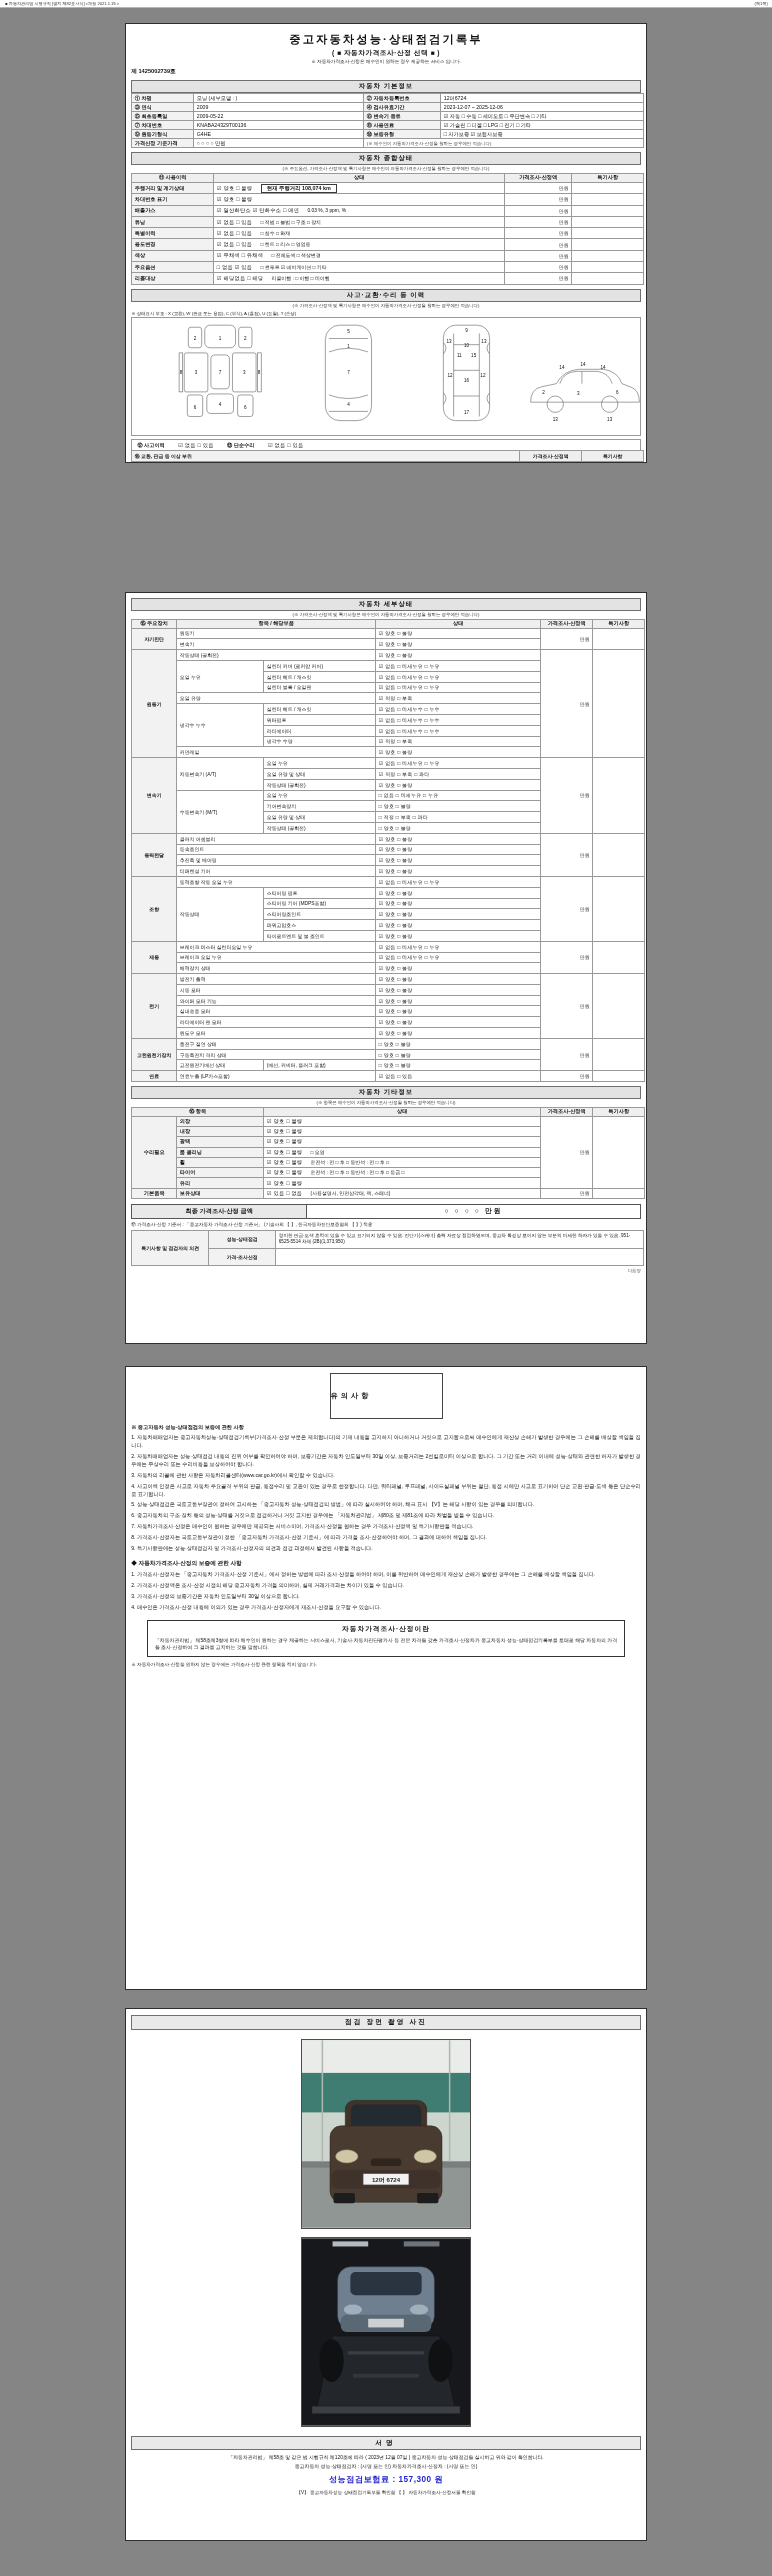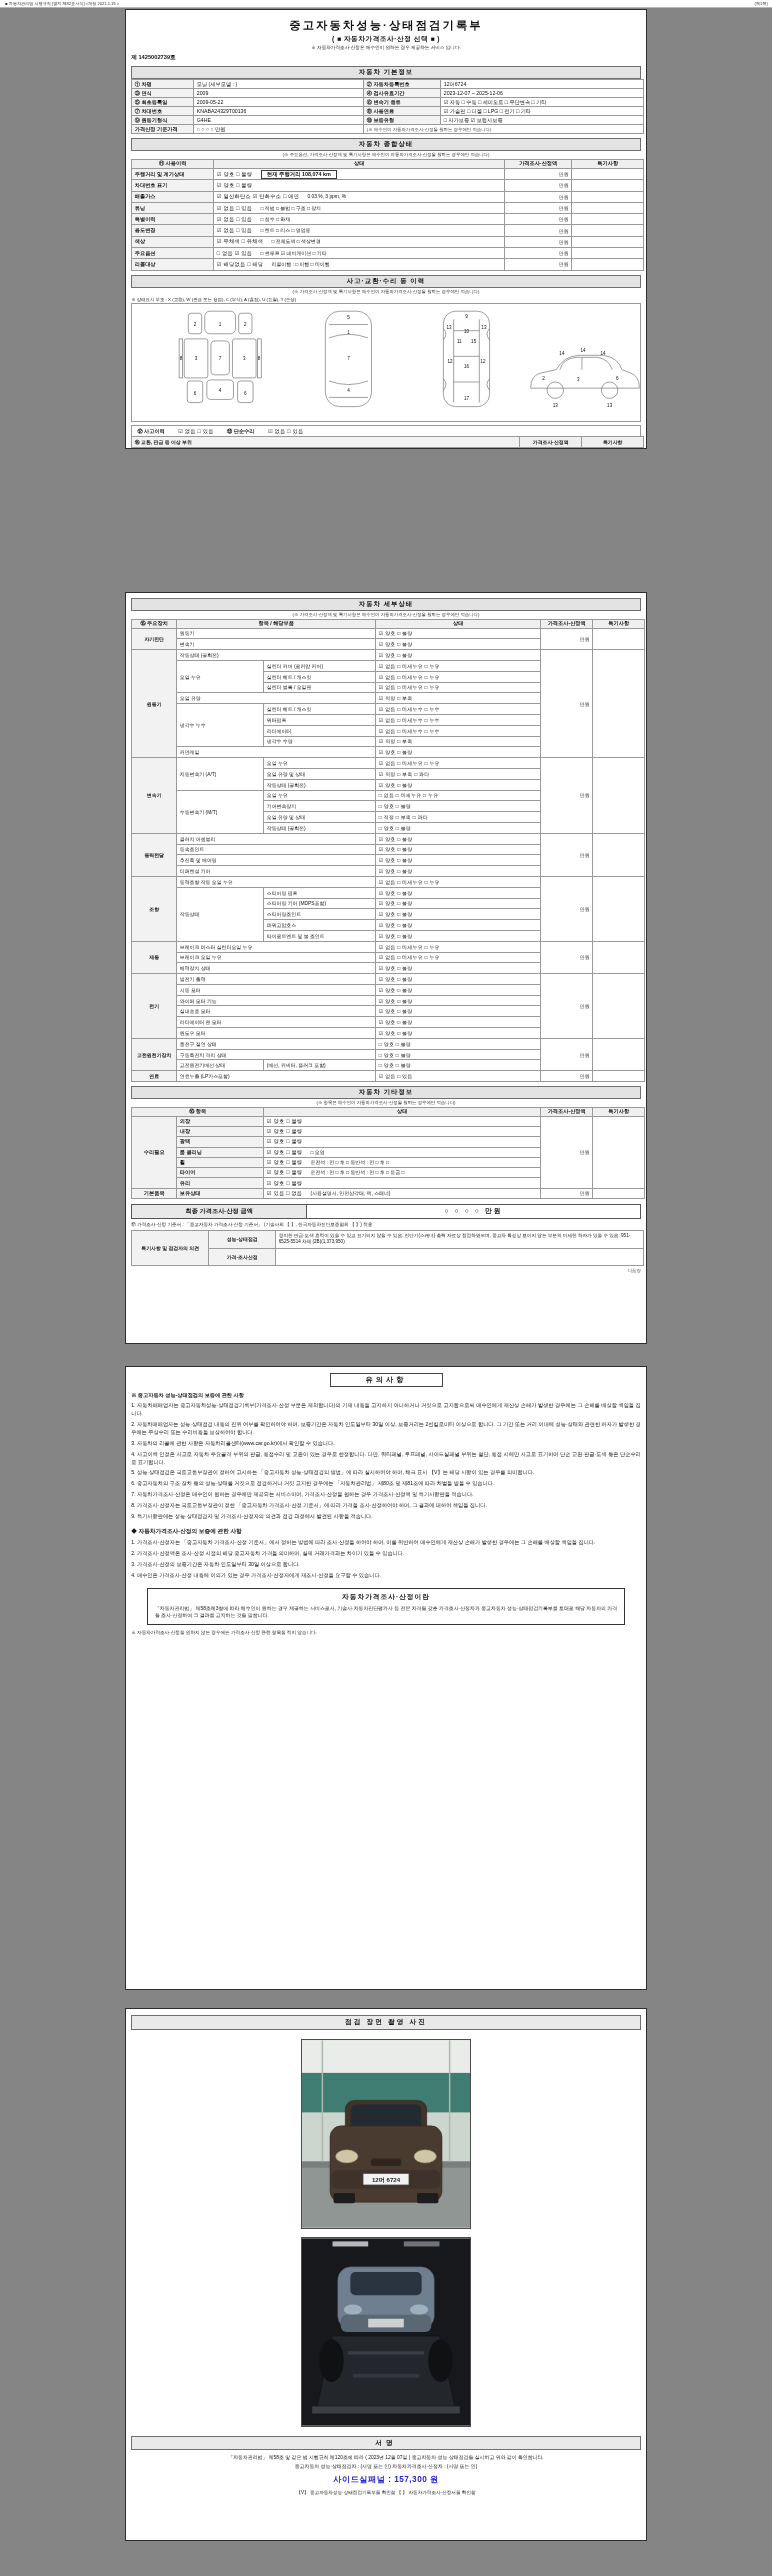--- a/index.html
+++ b/index.html
@@ -1,20 +1,20 @@
 <!DOCTYPE html>
 <html style="font-size:8.2px"><head>
 <meta charset="utf-8">
 <style>
   *{margin:0;padding:0;box-sizing:border-box}
   html,body{width:773px;height:2576px}
   body{position:relative;background:#858585;font-family:"Liberation Sans",sans-serif;color:#111;overflow:hidden}
   .strip{position:absolute;left:0;top:0;width:773px;height:8.2px;background:#ffffff;border-bottom:0.5px solid #b5b5b5;font-size:4.1px;color:#333;display:flex;justify-content:space-between;align-items:center;padding:0 5.2px}
   .panel{position:absolute;left:125px;width:522px;background:#fff;border:0.5px solid #2e2e2e;padding:4.1px 5.2px;overflow:hidden}
-  #panel1{top:9px;height:440px}
+  #panel1{top:23px;height:440px}
   #panel2{top:592px;height:752px}
   #panel3{top:1366px;height:624px}
   #panel4{top:2008px;height:533px}
   .title-main{text-align:center;font-size:11.3px;font-weight:bold;letter-spacing:2.1px;margin-top:4.1px}
   .title-sub{text-align:center;font-size:6.7px;font-weight:bold;margin-top:1.5px;letter-spacing:0.5px}
   .title-note{text-align:center;font-size:4.6px;color:#222;margin-top:1.5px}
   .docno{font-size:5.7px;font-weight:bold;margin:4.1px 0 1.5px}
   .secbar{background:#e3e3e3;border:0.5px solid #6f6f6f;text-align:center;font-weight:bold;font-size:6.4px;padding:1px 0;margin-top:4.1px;letter-spacing:1px}
   .secnote{font-size:4.4px;text-align:center;color:#333;margin:1px 0 1.5px}
   table{border-collapse:collapse;width:100%;table-layout:fixed}
@@ -40,21 +40,21 @@
   .diagwrap{border:0.5px solid #9a9a9a;margin-top:1.5px;background:#fff}
   .diag{display:block;margin:0 auto}
   .dnum{font-size:9px;fill:#111;text-anchor:middle;font-family:"Liberation Sans",sans-serif}
   .next{font-size:4.4px;color:#555;text-align:right;margin-top:2.1px}
   .finalbar{display:flex;border:0.5px solid #555;margin-top:5.2px}
   .finalbar .fl{flex:0 0 175px;background:#e9e9e9;font-weight:bold;font-size:6.2px;text-align:center;padding:2.1px 0;border-right:0.5px solid #555}
   .finalbar .fv{flex:1;text-align:center;font-weight:bold;font-size:6.7px;padding:2.1px 0;letter-spacing:2.1px}
   .finalnote{font-size:4.6px;color:#222;margin-top:2.6px}
   .opint td{height:17.5px;font-size:4.9px}
   .opint .txt{font-size:4.6px;line-height:1.35;text-align:left}
-  .noticebox{border:0.5px solid #444;width:113px;margin:2.1px auto;text-align:center;font-weight:bold;font-size:7.2px;letter-spacing:3.1px;padding:1px 0}
+  .noticebox{border:0.5px solid #444;width:113px;margin:2.1px auto;font-weight:bold;font-size:7.2px;letter-spacing:3.1px;padding:17px 0}
   .subnote{font-size:5.2px;font-weight:bold;margin:5.2px 0 1px}
   .notice-item{font-size:5.2px;line-height:1.5;margin:3.1px 0;text-align:justify}
   .subheader{font-size:5.7px;font-weight:bold;margin:7.2px 0 1px}
   .qbox{border:0.8px solid #333;margin:8.2px 15.5px 0;padding:4.1px 7.2px}
   .qbox-title{text-align:center;font-weight:bold;font-size:6.7px;letter-spacing:1px;margin-bottom:3.1px}
   .qbox-text{font-size:4.9px;line-height:1.5;text-align:justify}
   .footnote{font-size:4.6px;color:#222;margin-top:5.2px}
   .photobar{background:#e9e9e9;border:0.5px solid #6f6f6f;text-align:center;font-weight:bold;font-size:6.7px;letter-spacing:2.1px;padding:2.1px 0;margin-top:2.1px}
   .photo{display:block;margin:8.2px auto 0;border:0.5px solid #4c4c4c}
   .signbar{background:#e9e9e9;border:0.5px solid #6f6f6f;text-align:center;font-weight:bold;font-size:6.7px;letter-spacing:4.1px;padding:1.5px 0;margin-top:9.3px}
@@ -718,18 +718,18 @@
       <line x1="90" y1="225" x2="240" y2="225" stroke="#3a3f46" stroke-width="6"></line>
       <line x1="100" y1="270" x2="230" y2="270" stroke="#33373d" stroke-width="8"></line>
       <rect x="20" y="330" width="290" height="14" fill="#3c3f44"></rect>
     </g>
   </svg>
 
   <div class="signbar">서명</div>
   <div class="signline">「자동차관리법」 제58조 및 같은 법 시행규칙 제120조에 따라 ( 2023년 12월 07일 ) 중고자동차 성능·상태점검을 실시하고 위와 같이 확인합니다.</div>
   <div class="signline">중고자동차 성능·상태점검자 : (서명 또는 인)        자동차가격조사·산정자 : (서명 또는 인)</div>
   <div class="bluefee">
-    <span>사이드실패널 :</span>
+    <span>성능점검보험료 :</span>
     <span>157,300 원</span>
   </div>
   <div class="bottomline">【V】 중고자동차성능·상태점검기록부를 확인함      【 】 자동차가격조사·산정서를 확인함</div>
 </div>
 
 
 </body></html>

